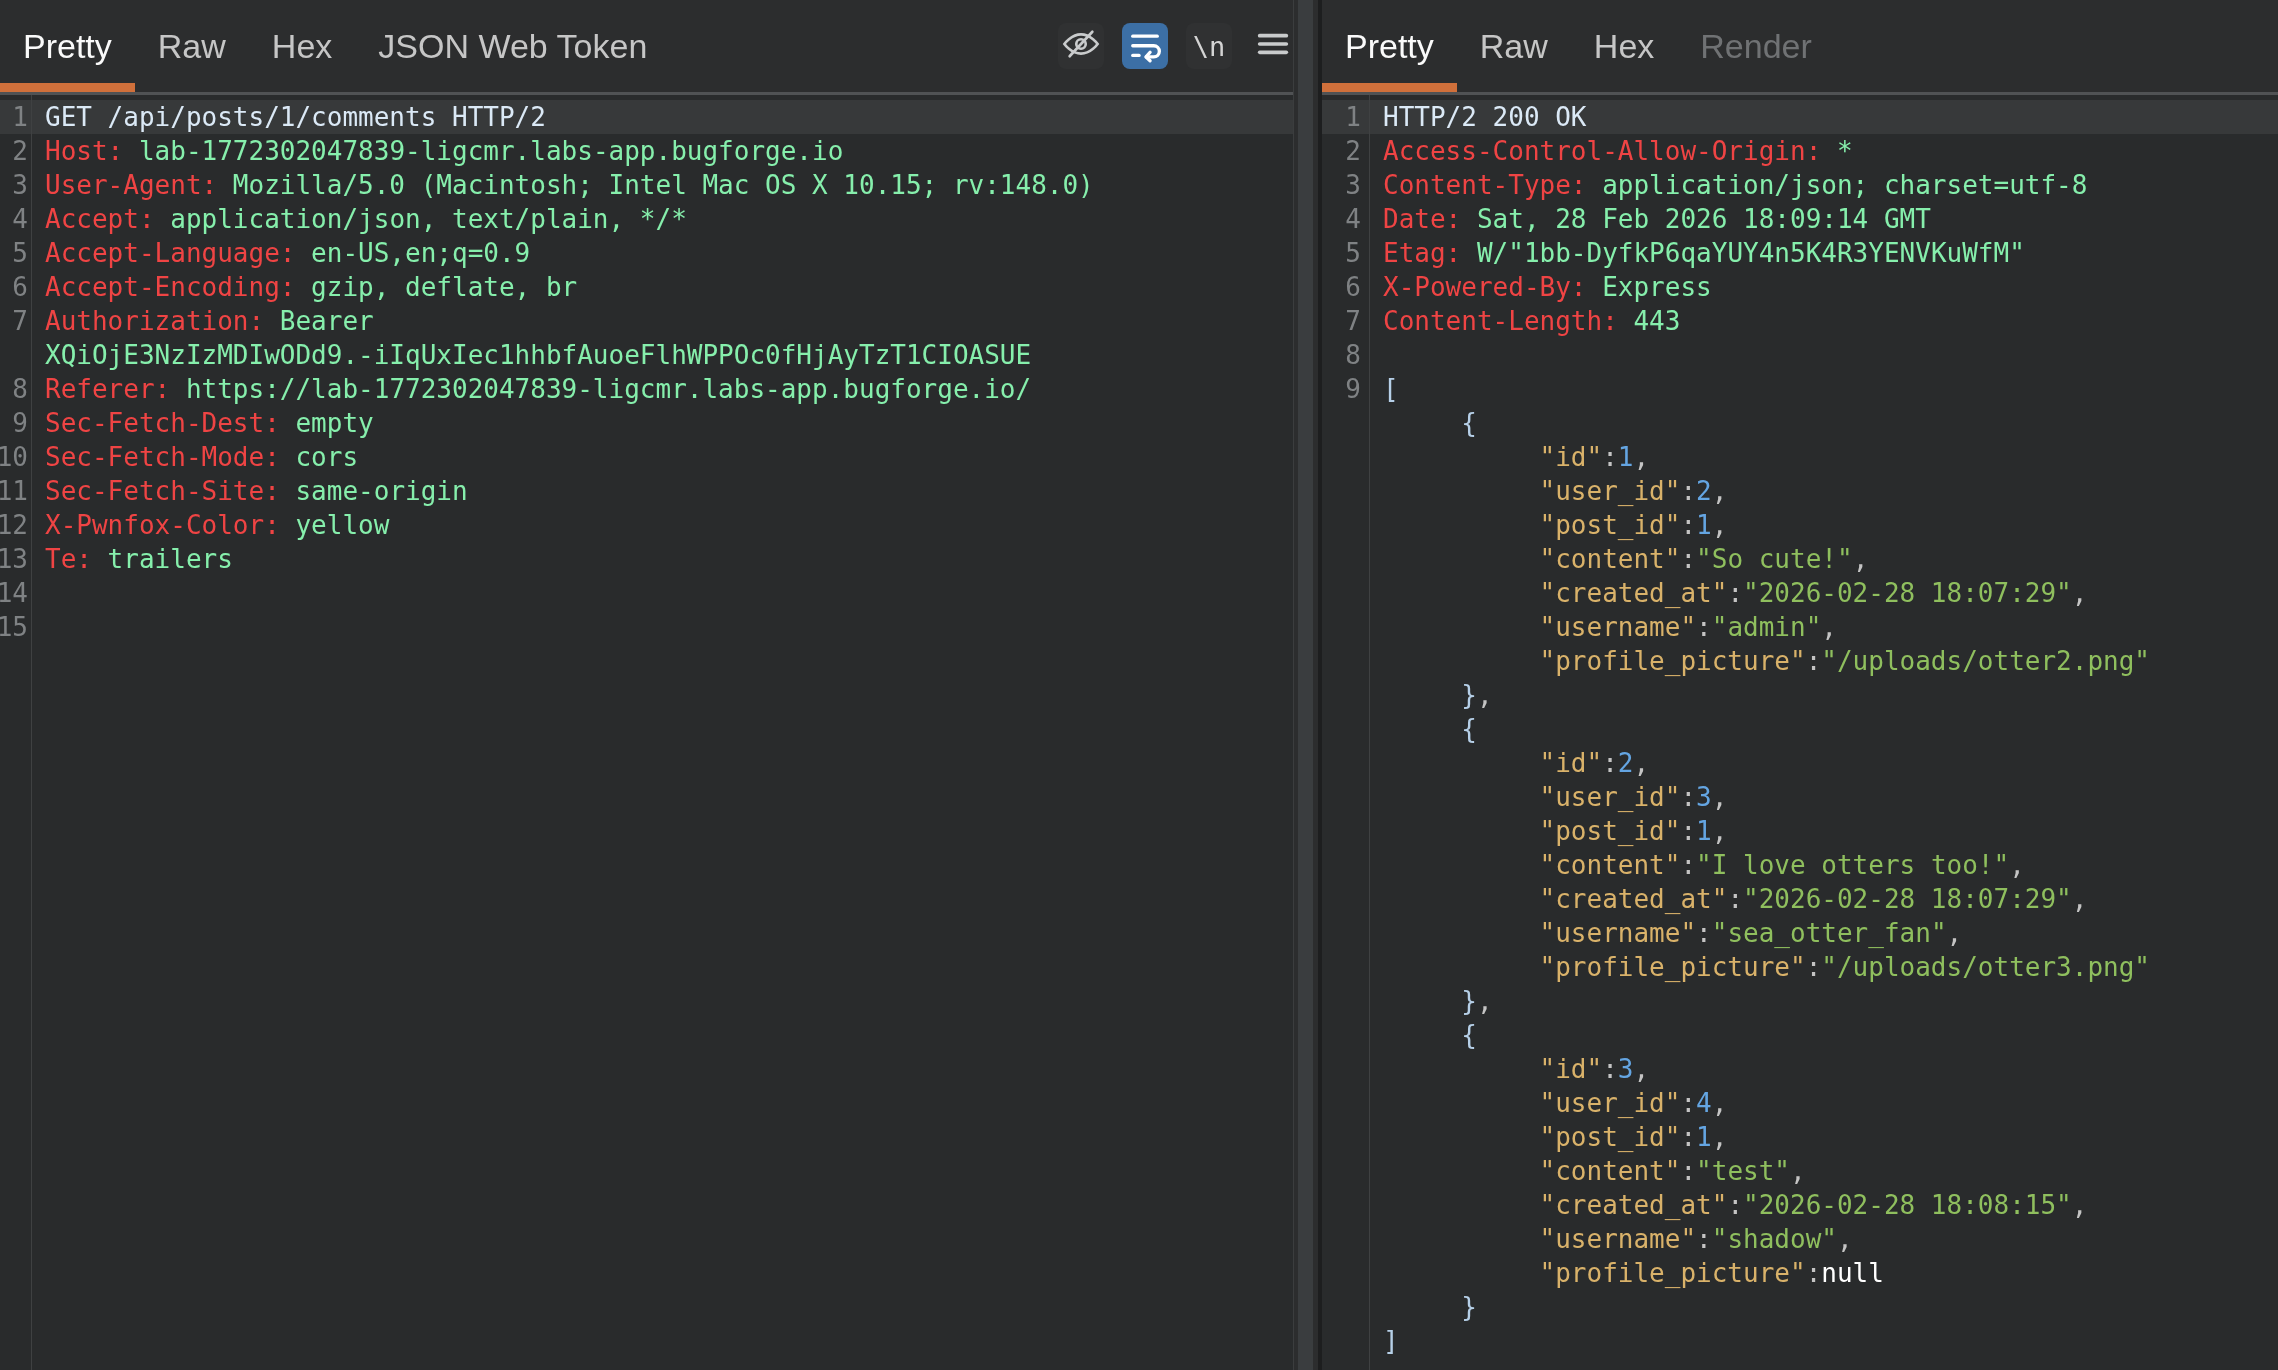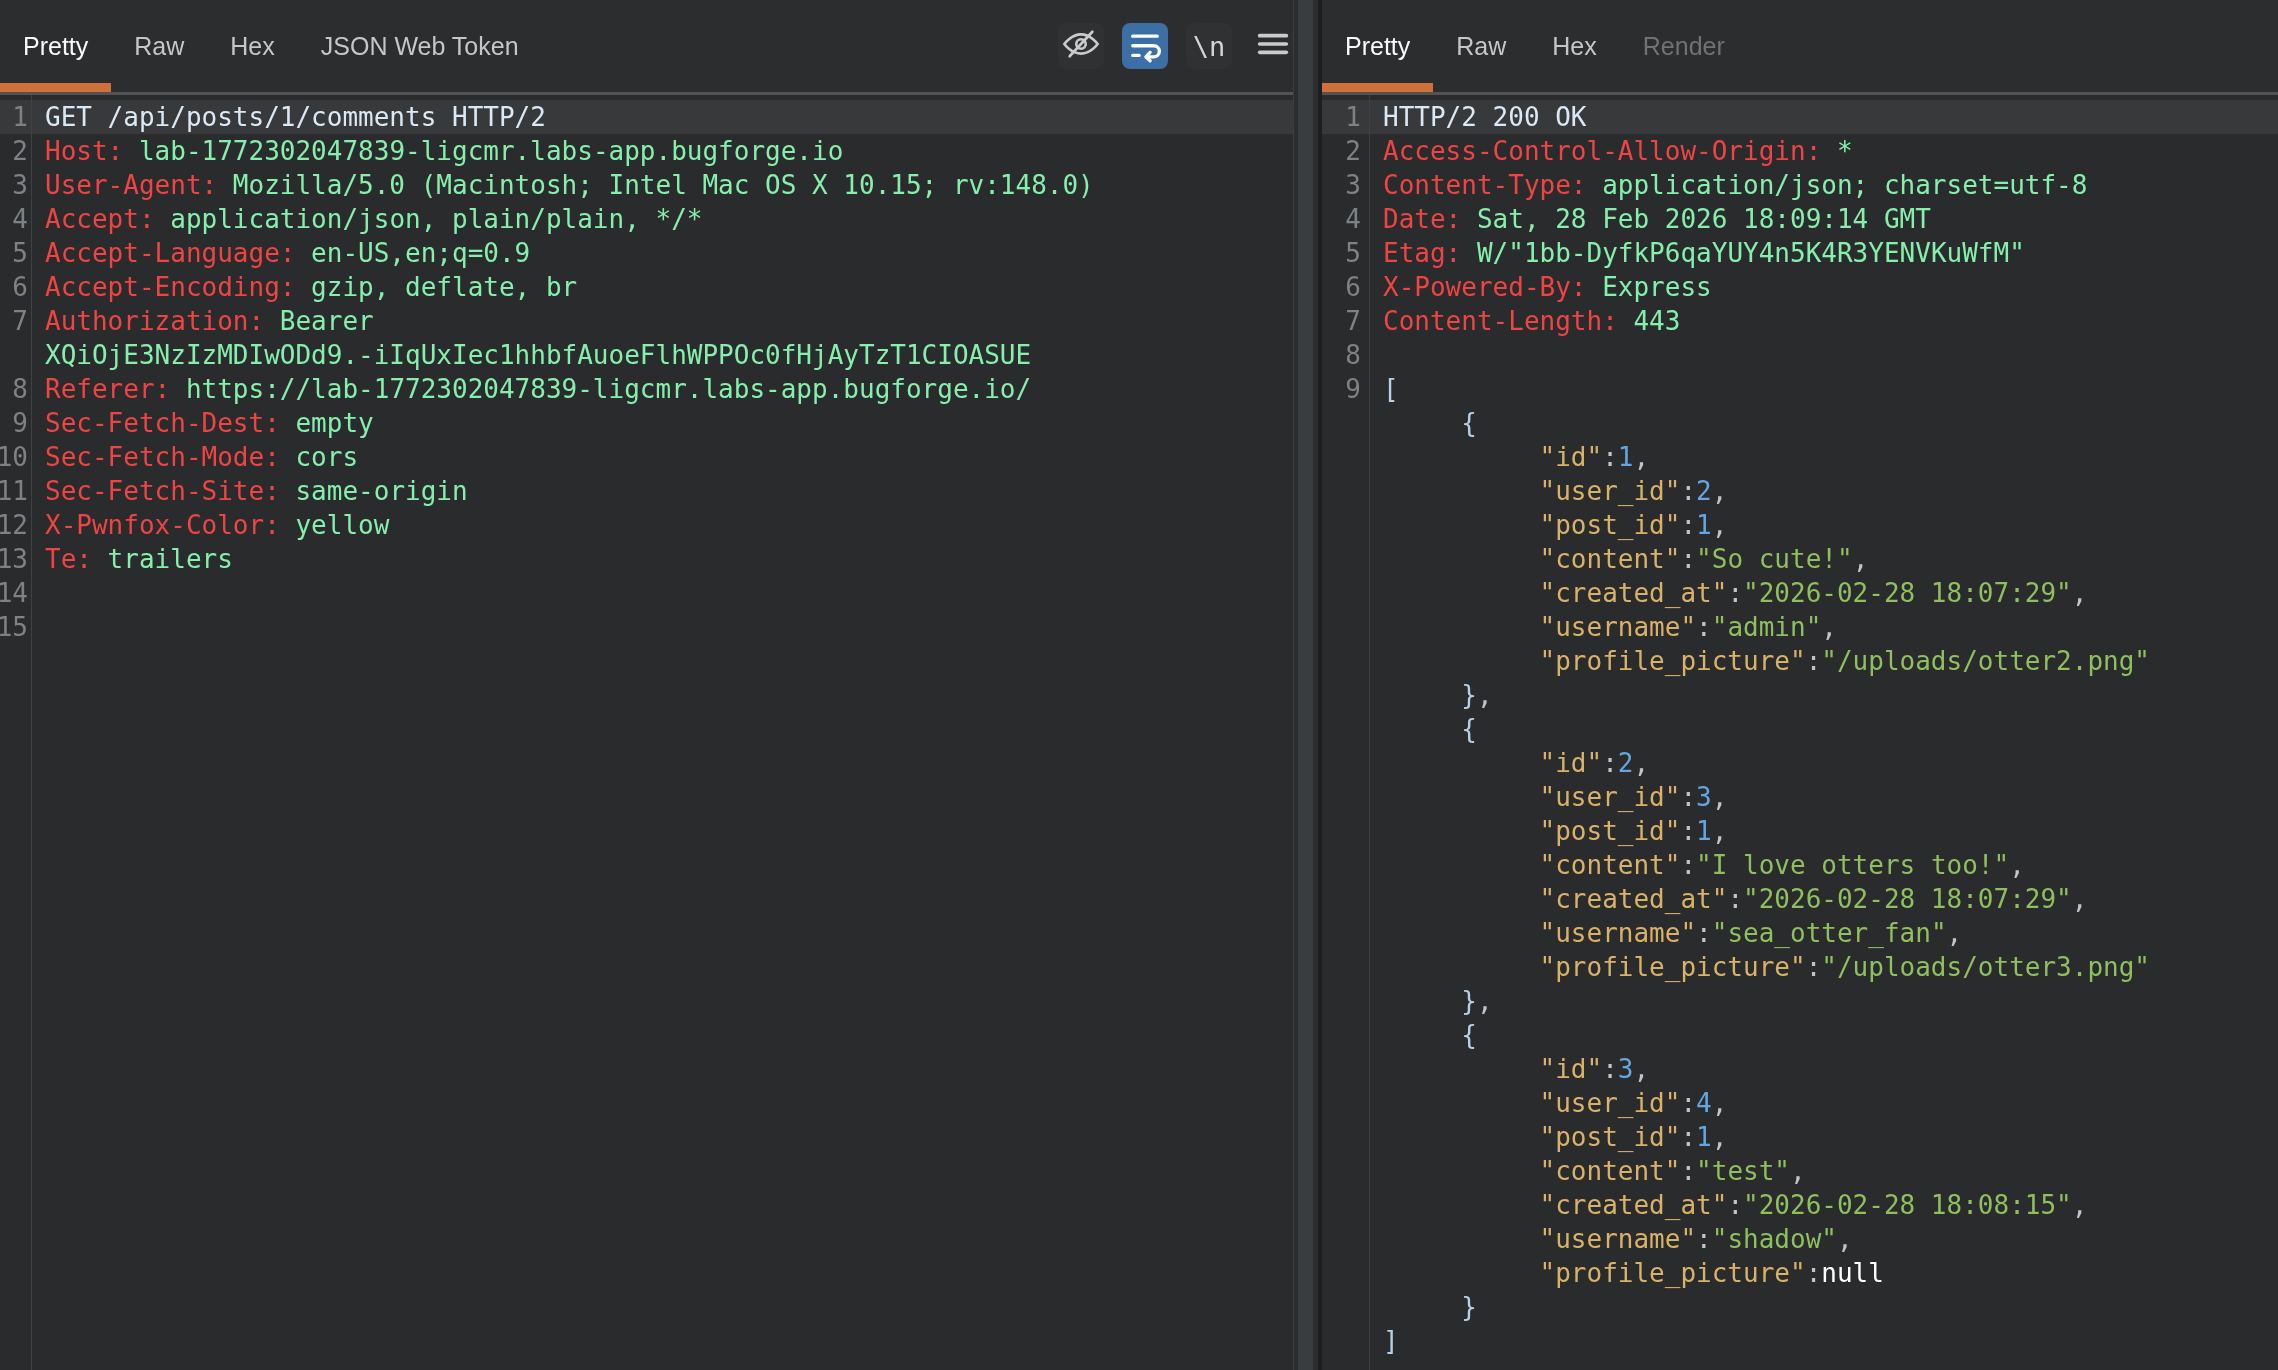--- a/index.html
+++ b/index.html
@@ -8,21 +8,21 @@
   .panel{position:relative;display:flex;flex-direction:column;background:#292b2c;min-width:0;}
   .panel.left{width:1318px;flex:none;}
   .panel.right{flex:1;}
   .splitter{width:4px;flex:none;background:#1d1e1f;}
 
   
   .tabbar{height:95px;flex:none;background:#2c2d2e;border-bottom:3px solid #505254;
           box-sizing:border-box;display:flex;justify-content:space-between;align-items:stretch;}
   .tabs{display:flex;}
   .tab{position:relative;display:flex;align-items:center;padding:16px 23px;
-       font-family:"Liberation Sans",sans-serif;font-size:25px;color:#c6c6c6;cursor:pointer;}
+       font-family:"Liberation Sans",sans-serif;font-size:34px;color:#c6c6c6;cursor:pointer;}
   .tab.active{color:#fafafa;}
   .tab.active::after{content:"";position:absolute;left:0;right:0;bottom:0;height:9px;background:#d0703b;}
   .tab.disabled{color:#707274;}
 
   
   .toolbar{display:flex;align-items:center;gap:18px;padding-right:22px;}
   .icon-btn{width:46px;height:46px;border-radius:8px;display:flex;align-items:center;
             justify-content:center;cursor:pointer;flex:none;}
   .icon-btn.subtle{background:#303132;}
   .icon-btn.primary{background:#3c6fa5;}
@@ -99,21 +99,21 @@
               <line x1="4" y1="17" x2="20" y2="17"></line>
             </svg>
           </span>
         </div>
       </div>
     </div>
     <div class="editor">
         <div class="row hl"><span class="gutter">1</span><span class="code"><span class="c-first">GET /api/posts/1/comments HTTP/2</span></span></div>
         <div class="row"><span class="gutter">2</span><span class="code"><span class="c-name">Host:</span><span class="c-value"> lab-1772302047839-ligcmr.labs-app.bugforge.io</span></span></div>
         <div class="row"><span class="gutter">3</span><span class="code"><span class="c-name">User-Agent:</span><span class="c-value"> Mozilla/5.0 (Macintosh; Intel Mac OS X 10.15; rv:148.0)</span></span></div>
-        <div class="row"><span class="gutter">4</span><span class="code"><span class="c-name">Accept:</span><span class="c-value"> application/json, plain/plain, */*</span></span></div>
+        <div class="row"><span class="gutter">4</span><span class="code"><span class="c-name">Accept:</span><span class="c-value"> application/json, text/plain, */*</span></span></div>
         <div class="row"><span class="gutter">5</span><span class="code"><span class="c-name">Accept-Language:</span><span class="c-value"> en-US,en;q=0.9</span></span></div>
         <div class="row"><span class="gutter">6</span><span class="code"><span class="c-name">Accept-Encoding:</span><span class="c-value"> gzip, deflate, br</span></span></div>
         <div class="row"><span class="gutter">7</span><span class="code"><span class="c-name">Authorization:</span><span class="c-value"> Bearer</span></span></div>
         <div class="row"><span class="gutter"></span><span class="code"><span class="c-value">XQiOjE3NzIzMDIwODd9.-iIqUxIec1hhbfAuoeFlhWPPOc0fHjAyTzT1CIOASUE</span></span></div>
         <div class="row"><span class="gutter">8</span><span class="code"><span class="c-name">Referer:</span><span class="c-value"> https://lab-1772302047839-ligcmr.labs-app.bugforge.io/</span></span></div>
         <div class="row"><span class="gutter">9</span><span class="code"><span class="c-name">Sec-Fetch-Dest:</span><span class="c-value"> empty</span></span></div>
         <div class="row"><span class="gutter">10</span><span class="code"><span class="c-name">Sec-Fetch-Mode:</span><span class="c-value"> cors</span></span></div>
         <div class="row"><span class="gutter">11</span><span class="code"><span class="c-name">Sec-Fetch-Site:</span><span class="c-value"> same-origin</span></span></div>
         <div class="row"><span class="gutter">12</span><span class="code"><span class="c-name">X-Pwnfox-Color:</span><span class="c-value"> yellow</span></span></div>
         <div class="row"><span class="gutter">13</span><span class="code"><span class="c-name">Te:</span><span class="c-value"> trailers</span></span></div>

